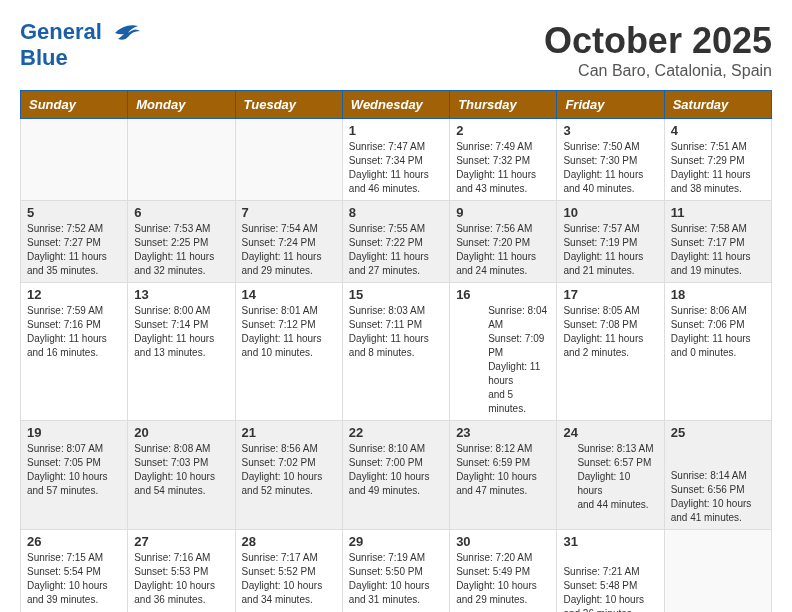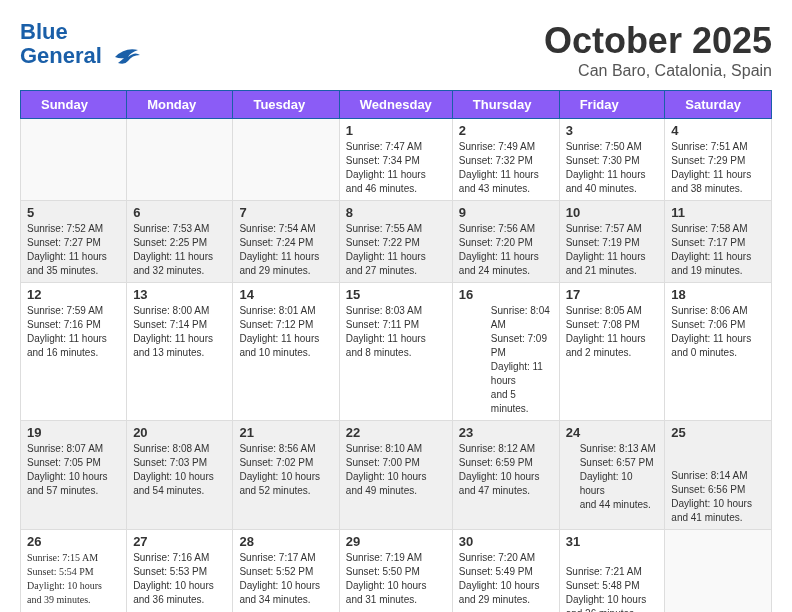--- a/index.html
+++ b/index.html
@@ -37,27 +37,28 @@
     .location {
       font-size: 16px;
       color: #555;
     }
     .calendar {
       width: 100%;
       border-collapse: collapse;
       border: 1px solid #ccc;
     }
     .calendar th {
-      background-color: #8b5cf6;
+      background-color: #a16207;
       color: white;
       text-align: left;
-      padding: 6px 20px;
+      padding: 6px 8px;
       font-size: 13px;
       font-weight: bold;
       border: 1px solid #1a5fa8;
+      font-style: italic;
     }
     .calendar td {
       vertical-align: top;
       padding: 4px 6px;
       font-size: 10px;
       color: #333;
       border: 1px solid #ddd;
       width: calc(100% / 7);
       height: 80px;
     }
@@ -81,27 +82,27 @@
     .row-white td {
       background-color: #fff;
     }
   </style>
 </head>
 <body>
 
 <div class="header-area">
   <div class="logo">
     <div>
-      <div style="font-size:22px;font-weight:bold;color:#1a5fa8;line-height:1.1;">Blue</div>
       <div style="font-size:22px;font-weight:bold;color:#333;line-height:1.1;">
         <span style="color:#1a5fa8;">General</span>
         <svg class="logo-bird" viewBox="0 0 30 25" style="display:inline-block;vertical-align:middle;">
           <path d="M5,12 Q15,2 28,5 Q20,8 18,12 Q25,6 30,10 Q22,10 18,16 Q15,20 8,18 Q12,15 14,13 Q10,14 5,12Z" fill="#1a5fa8"></path>
         </svg>
       </div>
+      <div style="font-size:22px;font-weight:bold;color:#1a5fa8;line-height:1.1;">Blue</div>
     </div>
   </div>
   <div class="title-area">
     <div class="month-title">October 2025</div>
     <div class="location">Can Baro, Catalonia, Spain</div>
   </div>
 </div>
 
 <table class="calendar">
   <thead>
@@ -298,21 +299,21 @@
           <span class="day-num">25</span>
           <div class="day-info" style="white-space: pre-line; margin-top: 29px;">Sunrise: 8:14 AM
 Sunset: 6:56 PM
 Daylight: 10 hours
 and 41 minutes.</div>
         </td>
       </tr>
       <tr class="row-white">
         <td>
           <span class="day-num">26</span>
-          <div class="day-info" style="white-space: pre-line; font-family: Liberation Serif, serif;">Sunrise: 7:15 AM
+          <div class="day-info" style="white-space: pre-line;">Sunrise: 7:15 AM
 Sunset: 5:54 PM
 Daylight: 10 hours
 and 39 minutes.</div>
         </td>
         <td>
           <span class="day-num">27</span>
           <div class="day-info" style="white-space: pre-line;">Sunrise: 7:16 AM
 Sunset: 5:53 PM
 Daylight: 10 hours
 and 36 minutes.</div>

